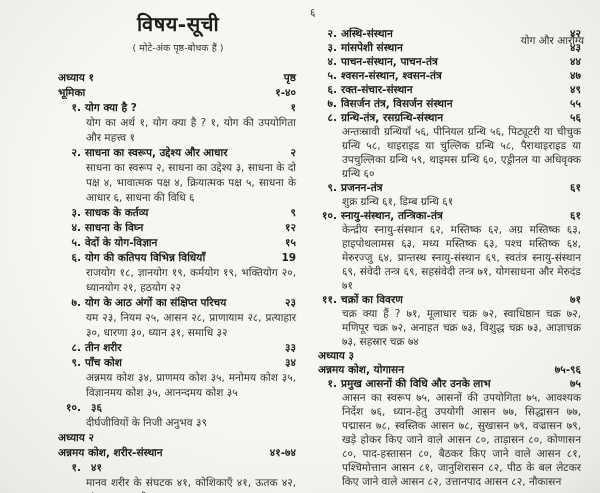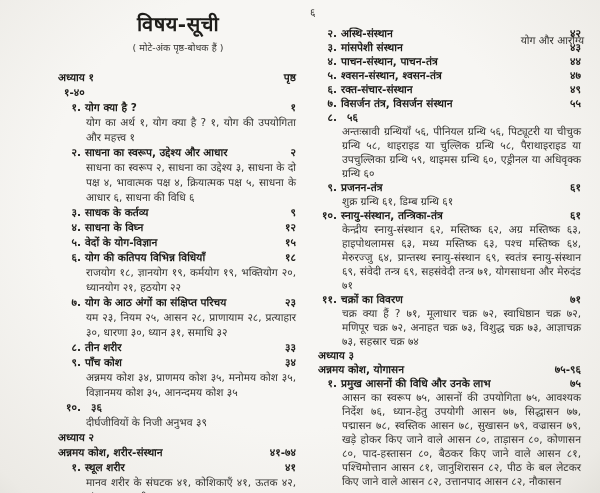--- a/index.html
+++ b/index.html
@@ -65,20 +65,21 @@
     <div class="toc-title">विषय-सूची</div>
     <div class="toc-subtitle">( मोटे-अंक पृष्ठ-बोधक हैं )</div>
   </div>
 
   <div class="col col-left" id="col-left">
       <div class="row">
         <span class="chapter-label">अध्याय १</span>
         <span class="page-col-label">पृष्ठ</span>
       </div>
       <div class="row section-row">
+        <span class="entry-title">भूमिका</span>
         <span class="entry-page">१-४०</span>
       </div>
       <div class="row item-row">
         <span class="entry-num">१.</span>
         <span class="entry-title">योग क्या है ?</span>
         <span class="entry-page">१</span>
       </div>
       <div class="sub-text">योग का अर्थ १, योग क्या है ? १, योग की उपयोगिता और महत्त्व १</div>
       <div class="row item-row">
         <span class="entry-num">२.</span>
@@ -97,21 +98,21 @@
         <span class="entry-page">१२</span>
       </div>
       <div class="row item-row">
         <span class="entry-num">५.</span>
         <span class="entry-title">वेदों के योग-विज्ञान</span>
         <span class="entry-page">१५</span>
       </div>
       <div class="row item-row">
         <span class="entry-num">६.</span>
         <span class="entry-title">योग की कतिपय विभिन्न विधियाँ</span>
-        <span class="entry-page">१८</span>
+        <span class="entry-page">19</span>
       </div>
       <div class="sub-text">राजयोग १८, ज्ञानयोग १९, कर्मयोग १९, भक्तियोग २०, ध्यानयोग २१, हठयोग २२</div>
       <div class="row item-row">
         <span class="entry-num">७.</span>
         <span class="entry-title">योग के आठ अंगों का संक्षिप्त परिचय</span>
         <span class="entry-page">२३</span>
       </div>
       <div class="sub-text">यम २३, नियम २५, आसन २८, प्राणायाम २८, प्रत्याहार ३०, धारणा ३०, ध्यान ३१, समाधि ३२</div>
       <div class="row item-row">
         <span class="entry-num">८.</span>
@@ -131,21 +132,20 @@
       <div class="sub-text">दीर्घजीवियों के निजी अनुभव ३९</div>
       <div class="row">
         <span class="chapter-label">अध्याय २</span>
       </div>
       <div class="row section-row">
         <span class="entry-title">अन्नमय कोश, शरीर-संस्थान</span>
         <span class="entry-page">४१-७४</span>
       </div>
       <div class="row item-row">
         <span class="entry-num">१.</span>
-        <span class="entry-title">स्थूल शरीर</span>
         <span class="entry-page">४१</span>
       </div>
       <div class="sub-text">मानव शरीर के संघटक ४१, कोशिकाएँ ४१, ऊतक ४२, अंग ४२, प्रणाली, तन्त्र ४२</div>
     </div>
 
   <div class="col col-right" id="col-right">
       <div class="row item-row">
         <span class="entry-num">२.</span>
         <span class="entry-title">अस्थि-संस्थान</span>
         <span class="entry-page">४२</span>
@@ -170,20 +170,21 @@
         <span class="entry-title">रक्त-संचार-संस्थान</span>
         <span class="entry-page">४९</span>
       </div>
       <div class="row item-row">
         <span class="entry-num">७.</span>
         <span class="entry-title">विसर्जन तंत्र, विसर्जन संस्थान</span>
         <span class="entry-page">५५</span>
       </div>
       <div class="row item-row">
         <span class="entry-num">८.</span>
+        <span class="entry-title">ग्रन्थि-तंत्र, रसग्रन्थि-संस्थान</span>
         <span class="entry-page">५६</span>
       </div>
       <div class="sub-text">अन्तःस्रावी ग्रन्थियाँ ५६, पीनियल ग्रन्थि ५६, पिट्यूटरी या चीचुक ग्रन्थि ५८, थाइराइड या चुल्लिक ग्रन्थि ५८, पैराथाइराइड या उपचुल्लिका ग्रन्थि ५९, थाइमस ग्रन्थि ६०, एड्रीनल या अधिवृक्क ग्रन्थि ६०</div>
       <div class="row item-row">
         <span class="entry-num">९.</span>
         <span class="entry-title">प्रजनन-तंत्र</span>
         <span class="entry-page">६१</span>
       </div>
       <div class="sub-text">शुक्र ग्रन्थि ६१, डिम्ब ग्रन्थि ६१</div>
       <div class="row item-row">

